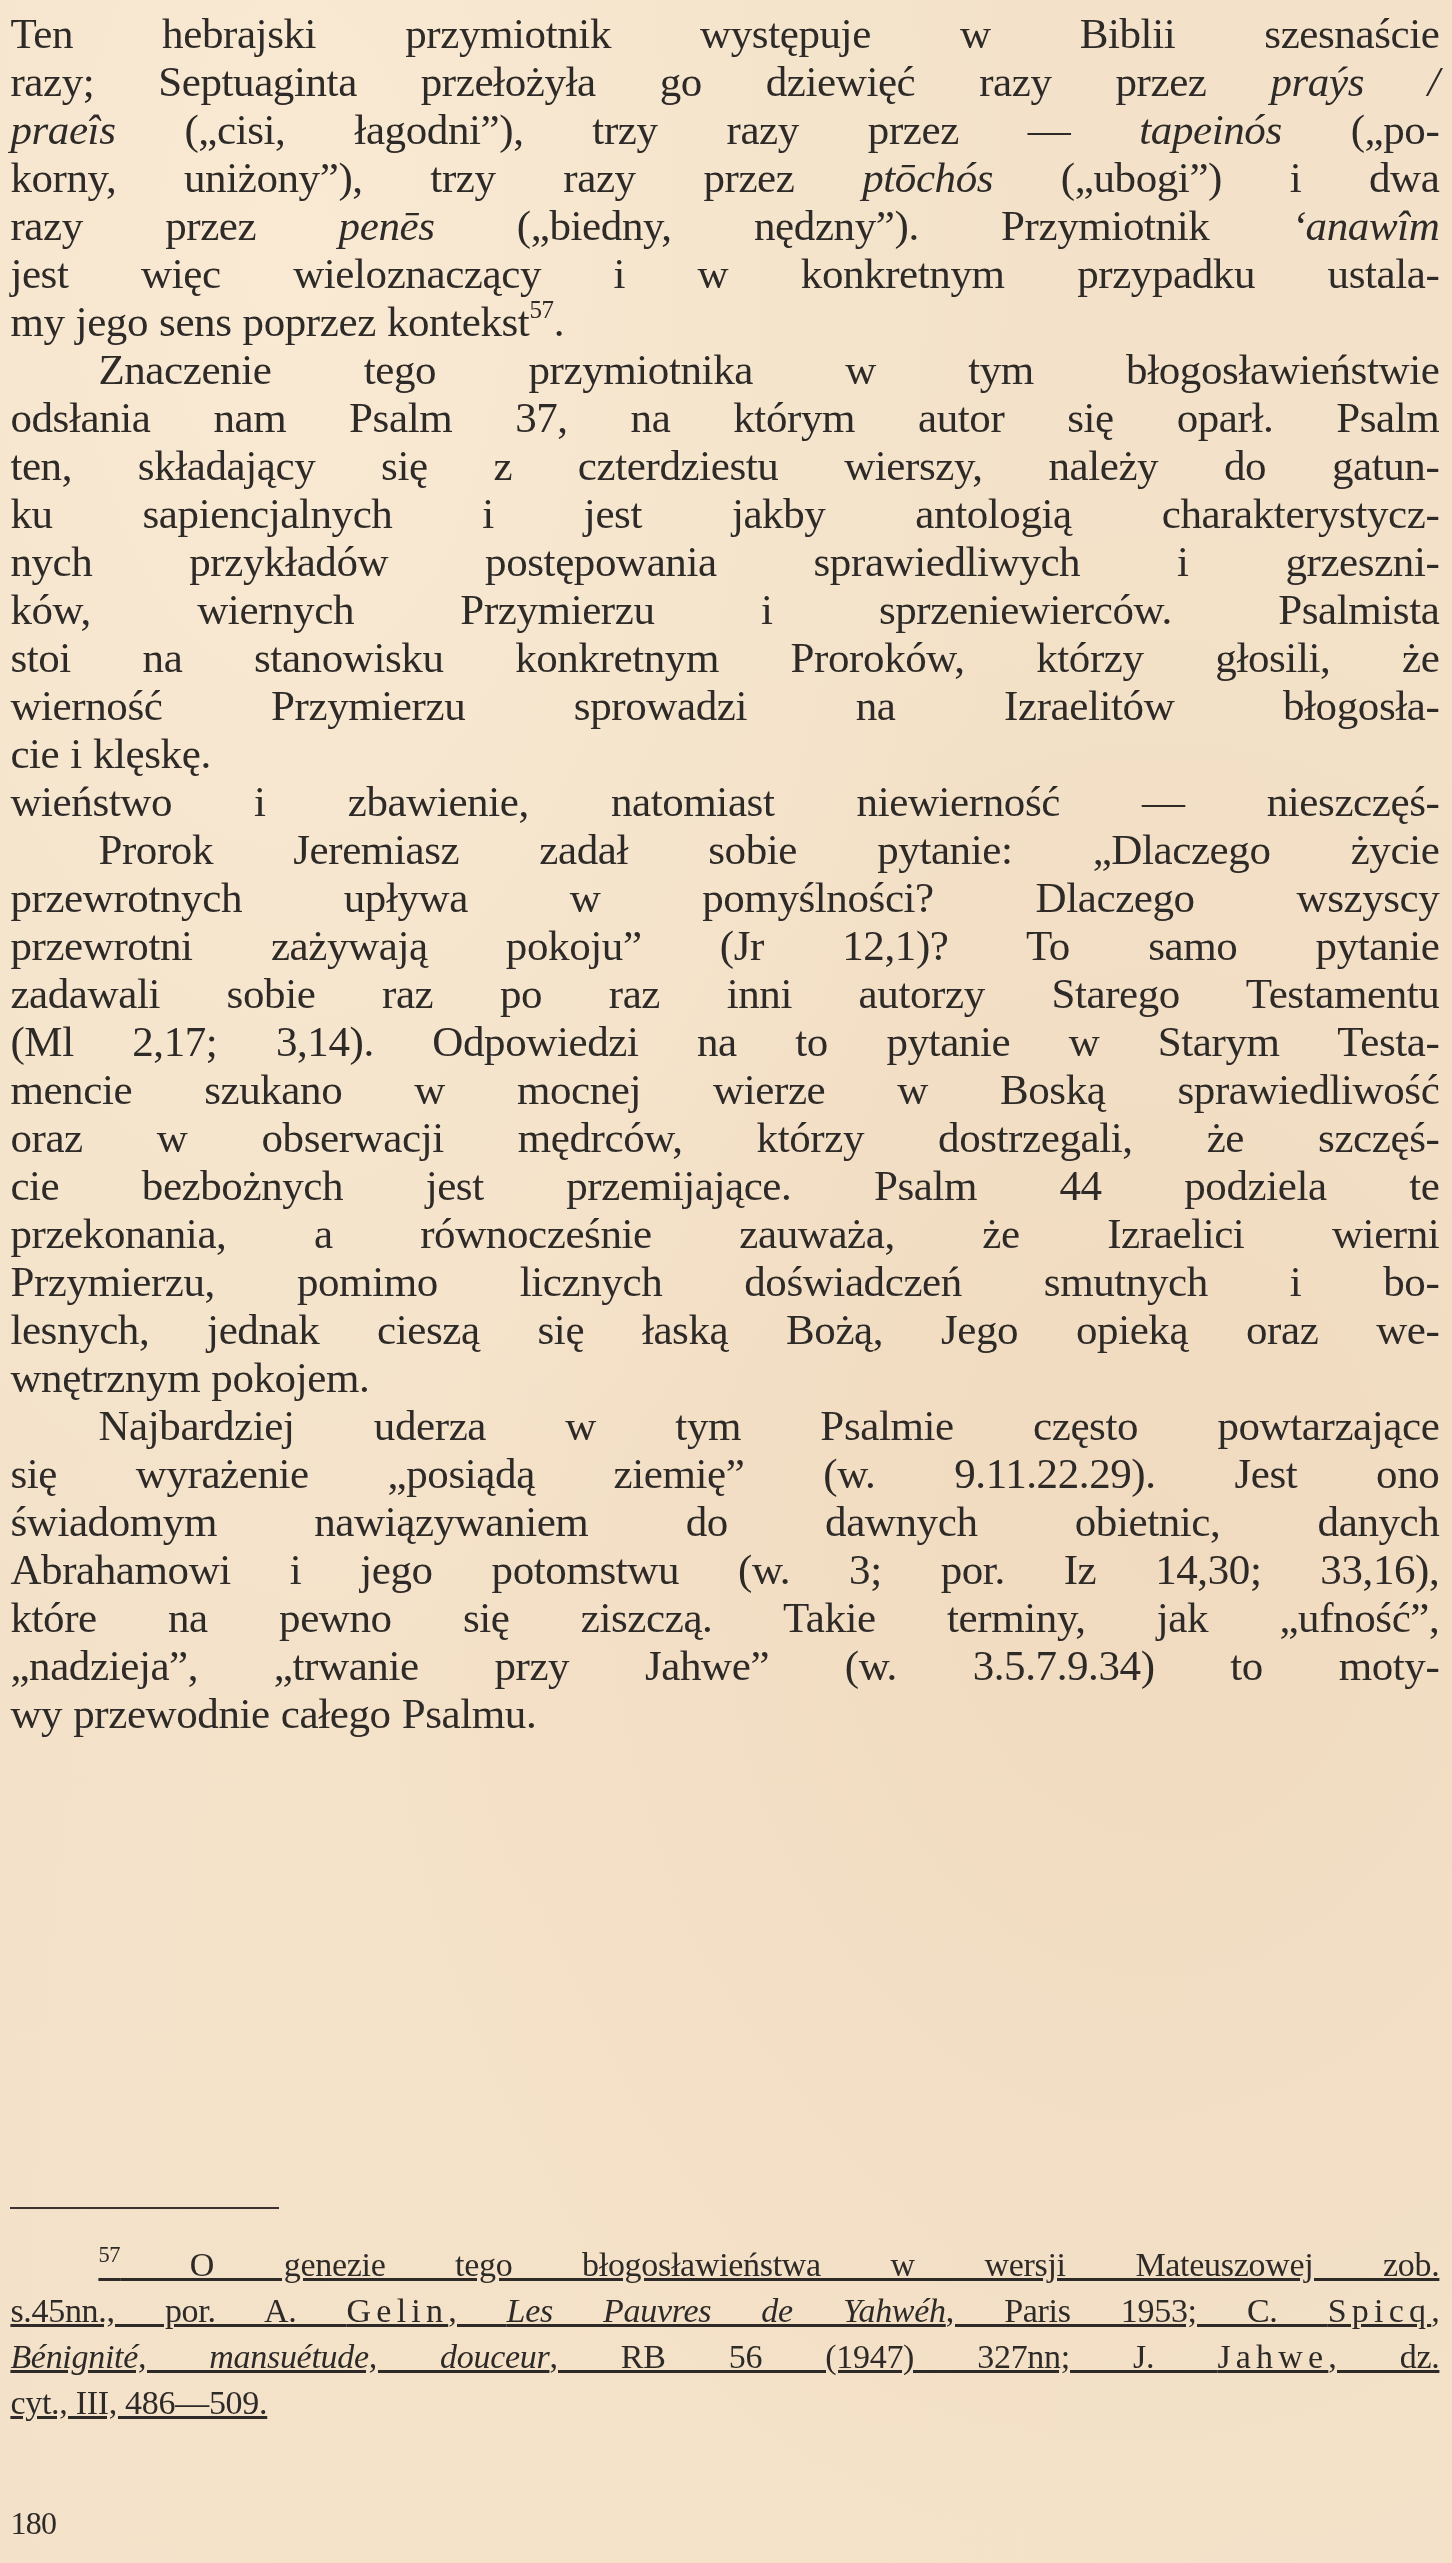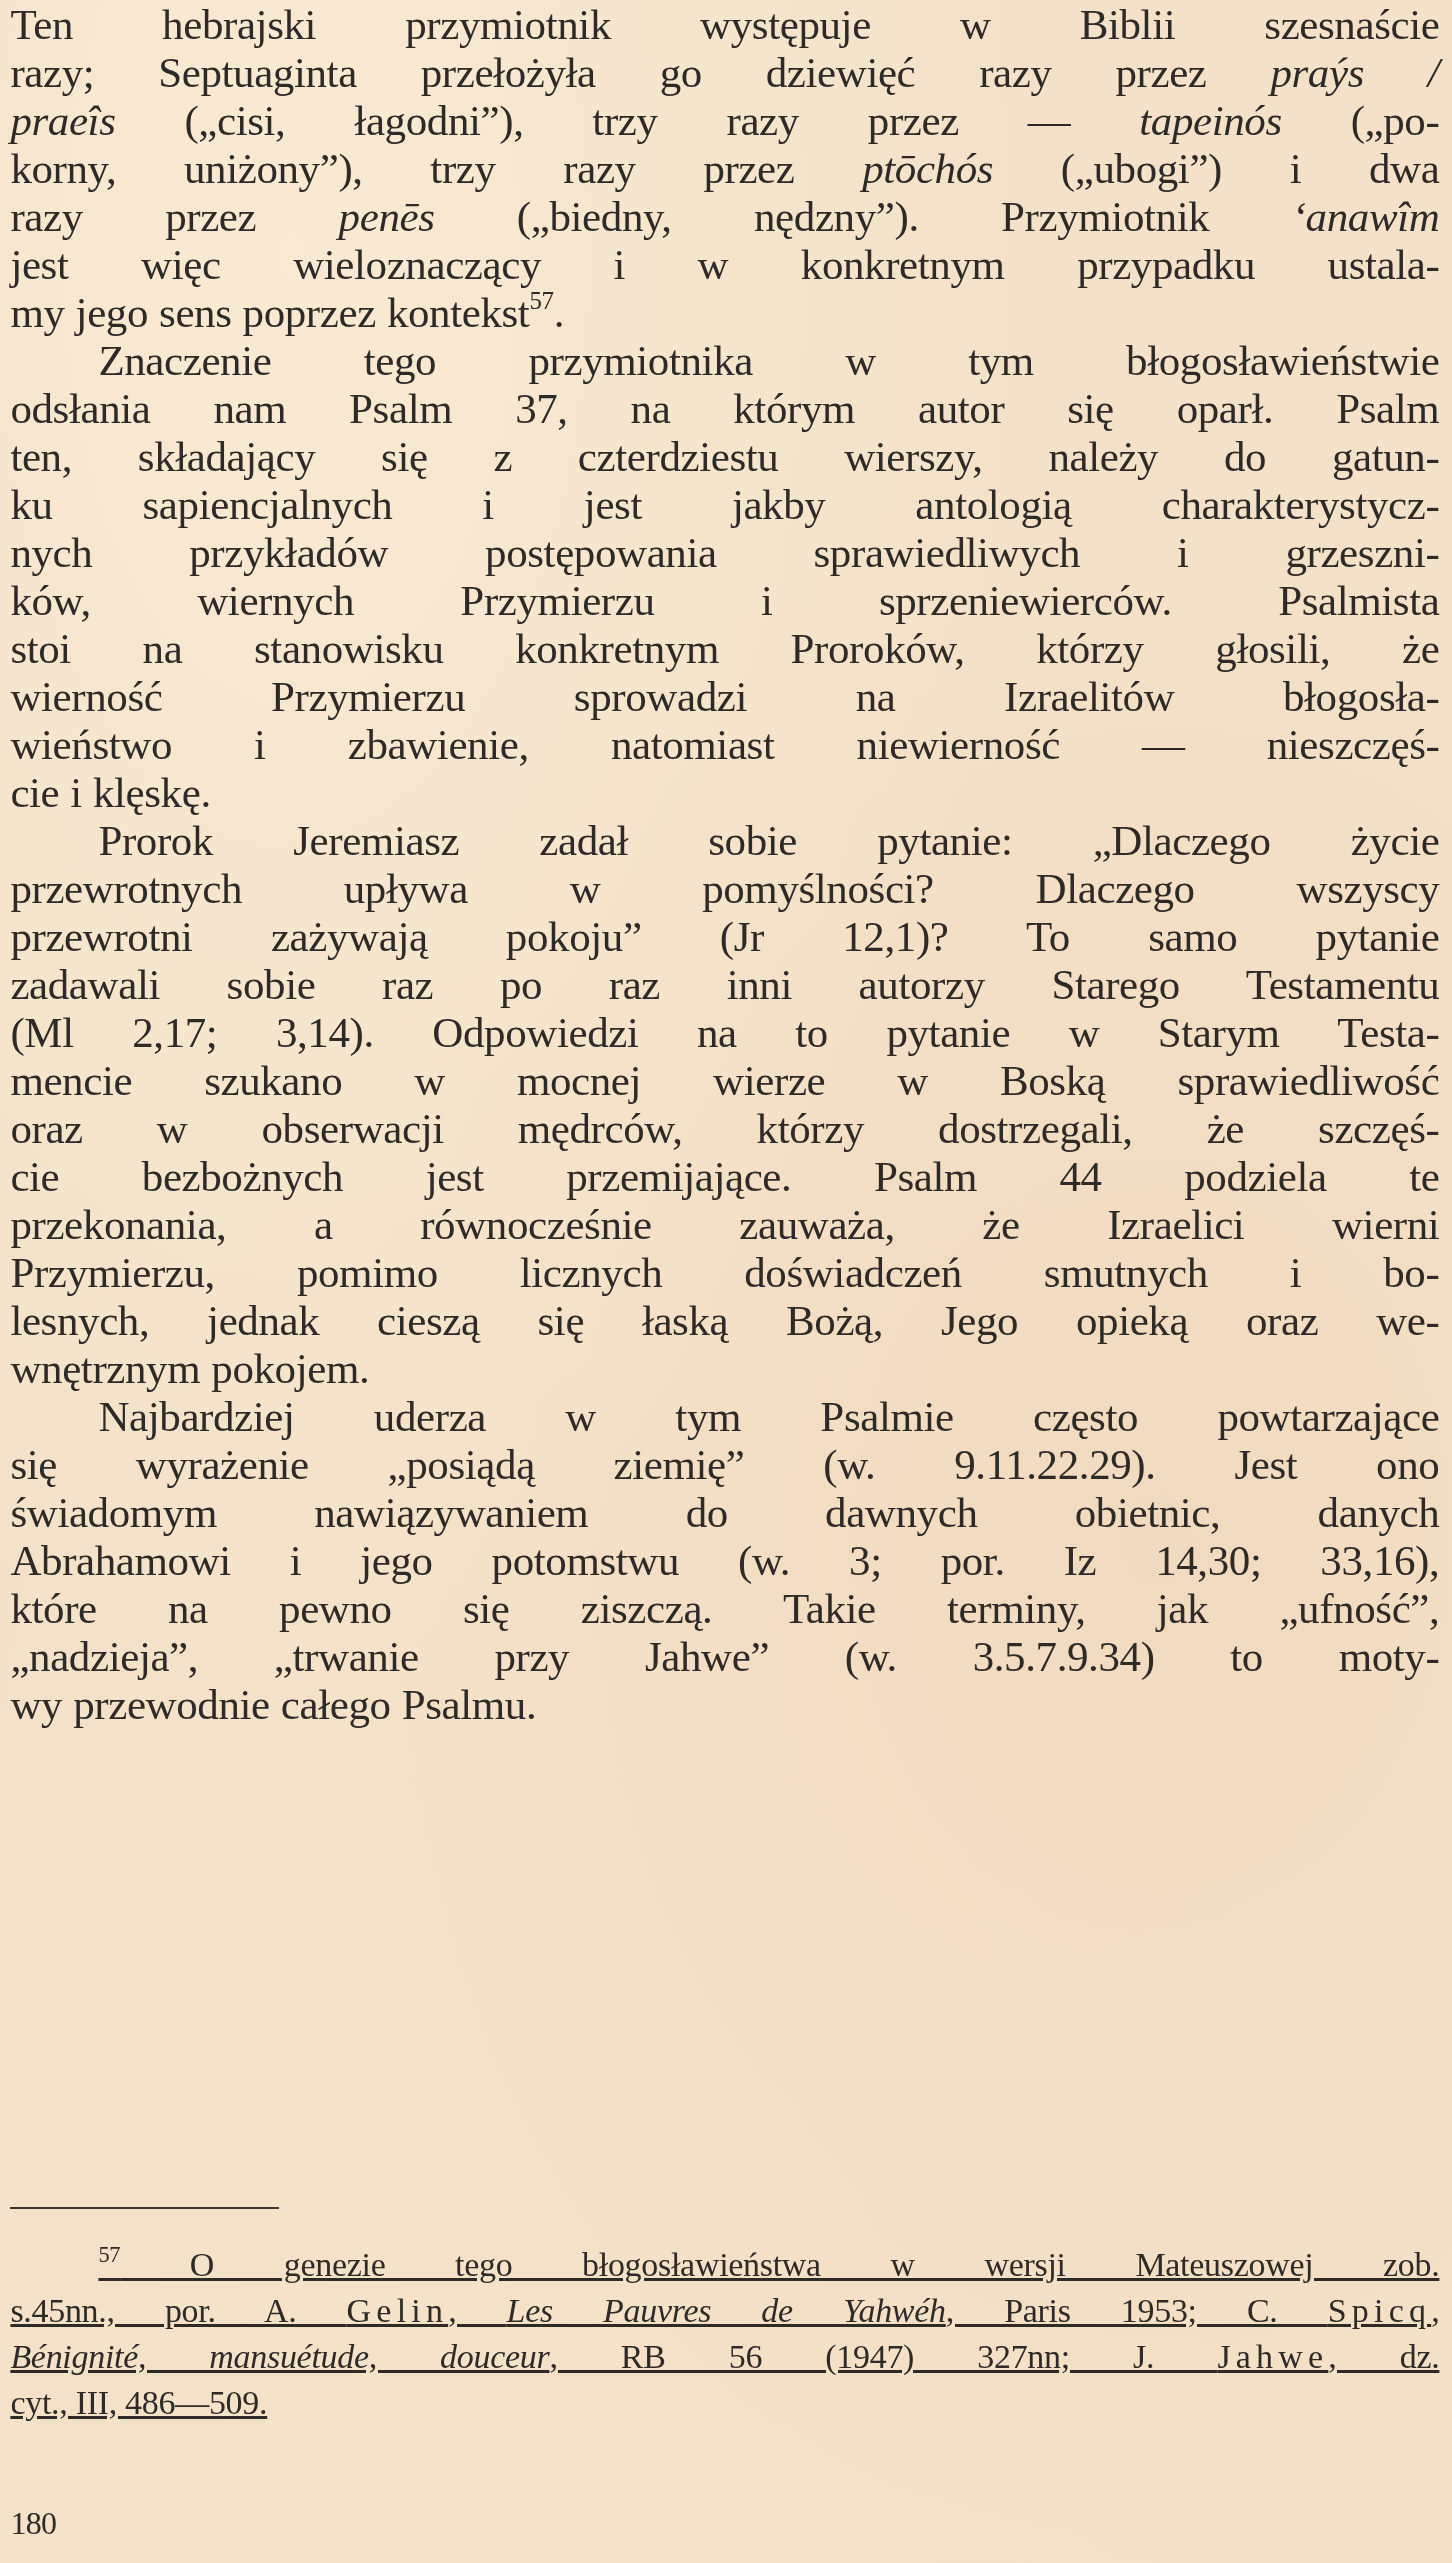--- a/index.html
+++ b/index.html
@@ -21,21 +21,21 @@
   }
   .page {
     position: absolute;
     left: 10.4px;
     top: 0;
     width: 1429px;
   }
   .body-text {
     position: absolute;
     left: 0;
-    top: 1px;
+    top: 10px;
     width: 1429px;
     font-size: 43px;
     line-height: 48px;
     letter-spacing: -0.4px;
     word-spacing: 0.7px;
   }
   .line {
     display: block;
     white-space: nowrap;
     text-align: justify;
@@ -115,22 +115,22 @@
       </div>
       <div class="para">
         <div class="line indent"><span>Znaczenie tego przymiotnika w tym błogosławieństwie</span></div>
         <div class="line"><span>odsłania nam Psalm 37, na którym autor się oparł. Psalm</span></div>
         <div class="line"><span>ten, składający się z czterdziestu wierszy, należy do gatun-</span></div>
         <div class="line"><span>ku sapiencjalnych i jest jakby antologią charakterystycz-</span></div>
         <div class="line"><span>nych przykładów postępowania sprawiedliwych i grzeszni-</span></div>
         <div class="line"><span>ków, wiernych Przymierzu i sprzeniewierców. Psalmista</span></div>
         <div class="line"><span>stoi na stanowisku konkretnym Proroków, którzy głosili, że</span></div>
         <div class="line"><span>wierność Przymierzu sprowadzi na Izraelitów błogosła-</span></div>
+        <div class="line last"><span>cie i klęskę.</span></div>
         <div class="line"><span>wieństwo i zbawienie, natomiast niewierność — nieszczęś-</span></div>
-        <div class="line last"><span>cie i klęskę.</span></div>
       </div>
       <div class="para">
         <div class="line indent"><span>Prorok Jeremiasz zadał sobie pytanie: „Dlaczego życie</span></div>
         <div class="line"><span>przewrotnych upływa w pomyślności? Dlaczego wszyscy</span></div>
         <div class="line"><span>przewrotni zażywają pokoju” (Jr 12,1)? To samo pytanie</span></div>
         <div class="line"><span>zadawali sobie raz po raz inni autorzy Starego Testamentu</span></div>
         <div class="line"><span>(Ml 2,17; 3,14). Odpowiedzi na to pytanie w Starym Testa-</span></div>
         <div class="line"><span>mencie szukano w mocnej wierze w Boską sprawiedliwość</span></div>
         <div class="line"><span>oraz w obserwacji mędrców, którzy dostrzegali, że szczęś-</span></div>
         <div class="line"><span>cie bezbożnych jest przemijające. Psalm 44 podziela te</span></div>

